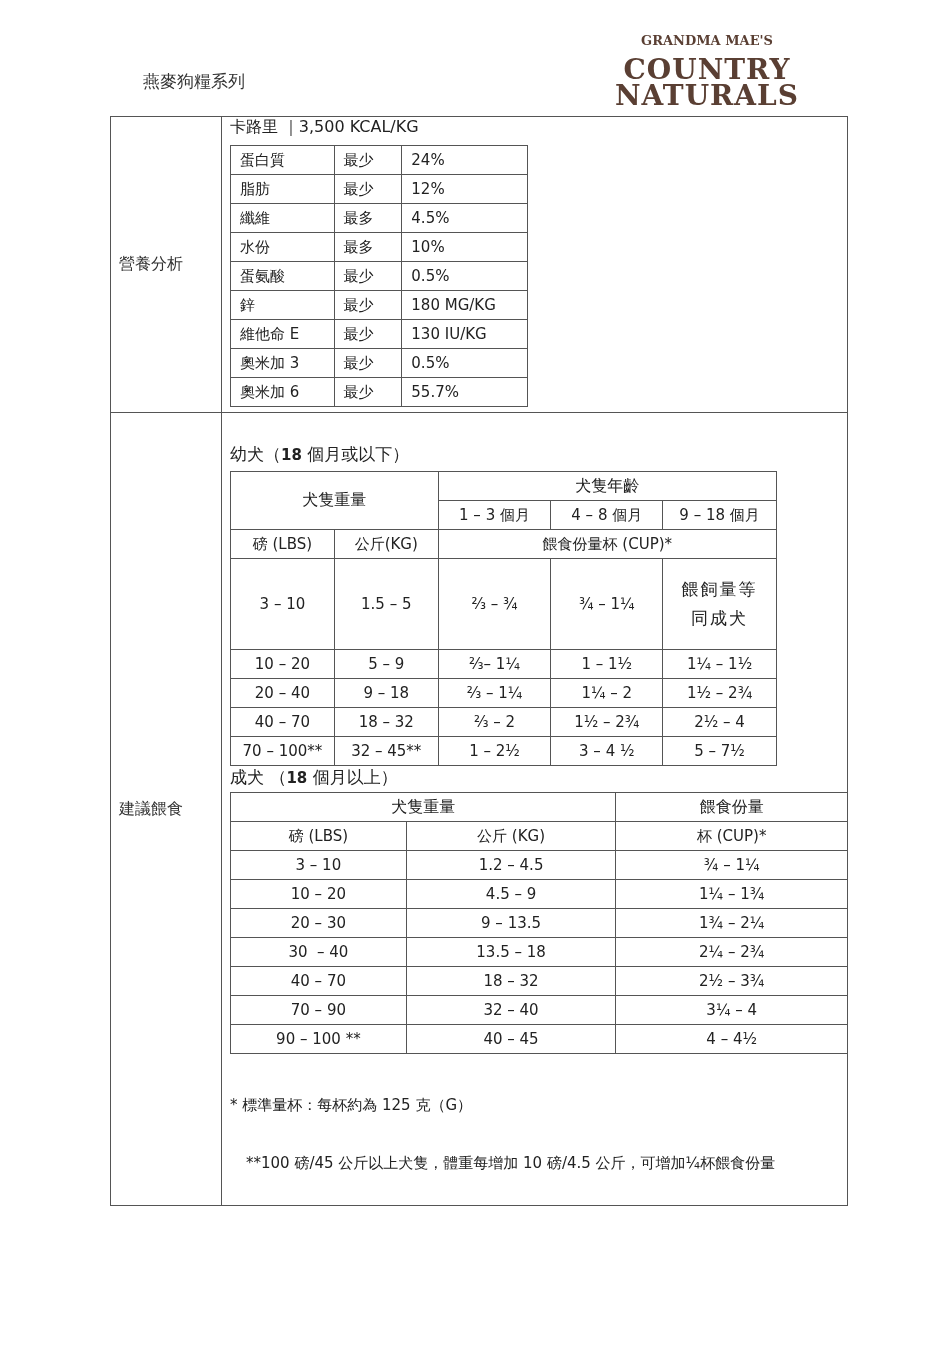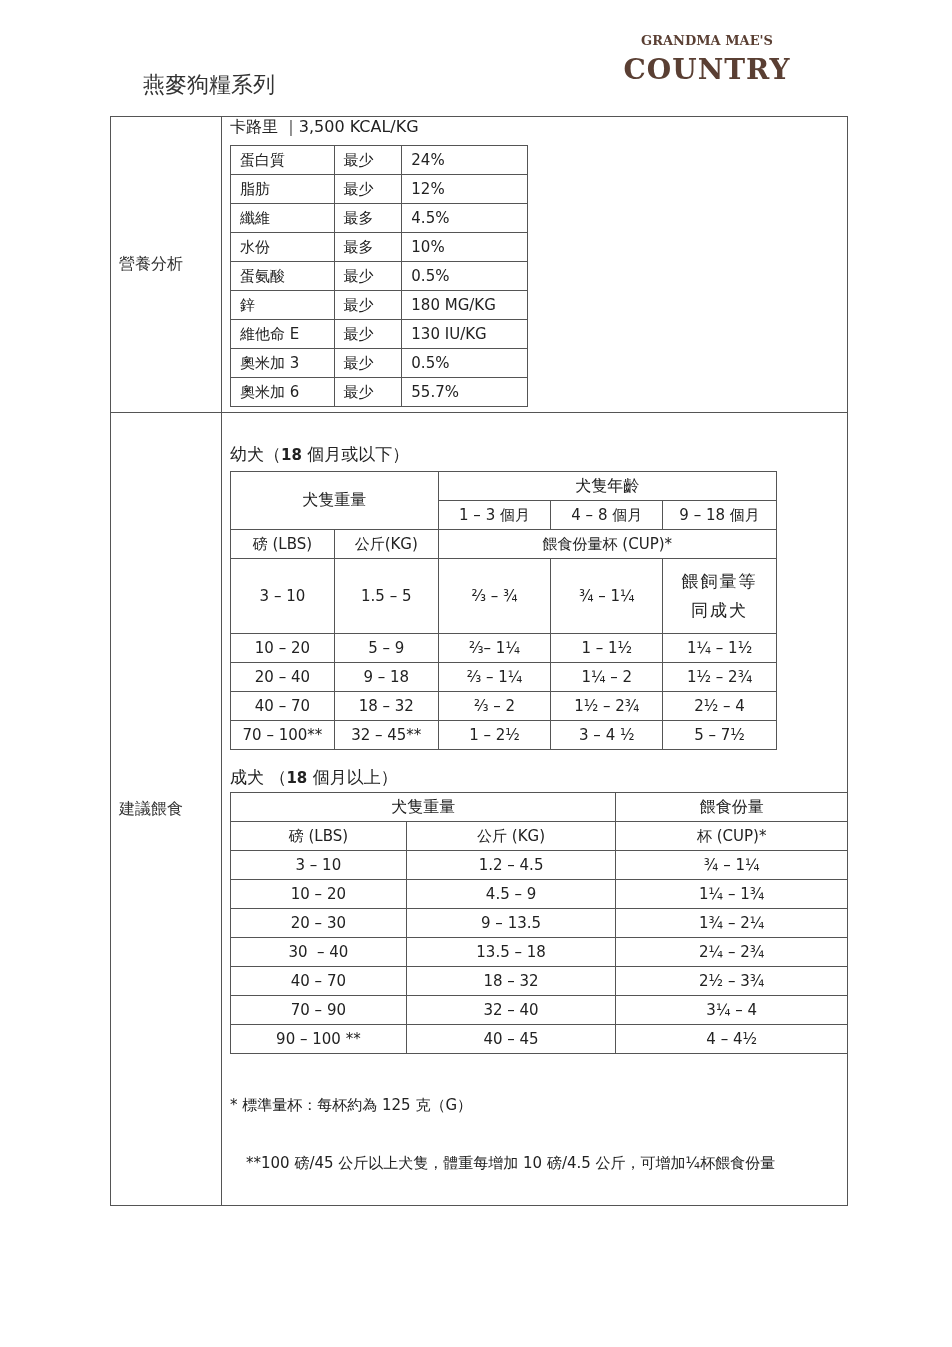--- a/index.html
+++ b/index.html
@@ -1,19 +1,19 @@
 <!DOCTYPE html>
 <html><head>
 <meta charset="utf-8">
 <style>
   html, body { margin:0; padding:0; background:#ffffff; }
   body { width:952px; height:1347px; position:relative; overflow:hidden;
          font-family:"DejaVu Sans","Liberation Sans",sans-serif; color:#222; }
   .abs { position:absolute; }
-  .series-title { left:143px; top:70px; font-size:22px; color:#333; letter-spacing:0px; }
+  .series-title { left:143px; top:70px; font-size:17px; color:#333; letter-spacing:0px; }
   .logo { left:607px; top:34px; width:200px; text-align:center; color:#5a3f33;
           font-family:"DejaVu Serif","Liberation Serif",serif; font-weight:bold; line-height:1; }
   .logo .l1 { font-size:13px; letter-spacing:0px; display:block; }
   .logo .l2 { font-size:28px; letter-spacing:1px; display:block; margin-top:9px; }
   .logo .l3 { font-size:28px; letter-spacing:1px; display:block; margin-top:-2px; }
 
   table { border-collapse:collapse; }
   .outer { position:absolute; left:110px; top:116px; width:738px; border:1px solid #555; }
   .outer > tbody > tr > td { border:1px solid #555; vertical-align:top; padding:0; }
   .label-cell { width:102px; text-align:left; vertical-align:middle !important; padding-left:8px !important;
@@ -27,20 +27,21 @@
   .heading b { font-size:15px; }
   .note { font-size:15px; color:#222; line-height:28px; }
 </style>
 </head>
 <body>
 
 <div class="abs series-title">燕麥狗糧系列</div>
 <div class="abs logo">
   <span class="l1">GRANDMA MAE'S</span>
   <span class="l2">COUNTRY</span>
+  <span class="l3">NATURALS</span>
 </div>
 
 <table class="outer">
   <tbody>
     <tr style="height:296px;">
       <td class="label-cell">營養分析</td>
       <td class="content-cell">
         <div class="abs" style="left:8px; top:0; font-size:16px; color:#222;">卡路里 ｜3,500 KCAL/KG</div>
         <table class="grid nut abs" style="left:8px; top:28px; width:298px;">
           <colgroup>
@@ -125,21 +126,21 @@
             <tr>
               <td>磅 (LBS)</td>
               <td>公斤(KG)</td>
               <td colspan="3">餵食份量杯 (CUP)*</td>
             </tr>
             <tr style="height:58px;">
               <td>3 – 10</td>
               <td>1.5 – 5</td>
               <td>⅔ – ¾</td>
               <td>¾ – 1¼</td>
-              <td style="font-size:17px; line-height:29px; padding:8px 12px; letter-spacing:2px;">餵飼量等同成犬</td>
+              <td style="font-size:17px; line-height:29px; padding:16px 12px; letter-spacing:2px;">餵飼量等同成犬</td>
             </tr>
             <tr>
               <td>10 – 20</td>
               <td>5 – 9</td>
               <td>⅔– 1¼</td>
               <td>1 – 1½</td>
               <td>1¼ – 1½</td>
             </tr>
             <tr>
               <td>20 – 40</td>

